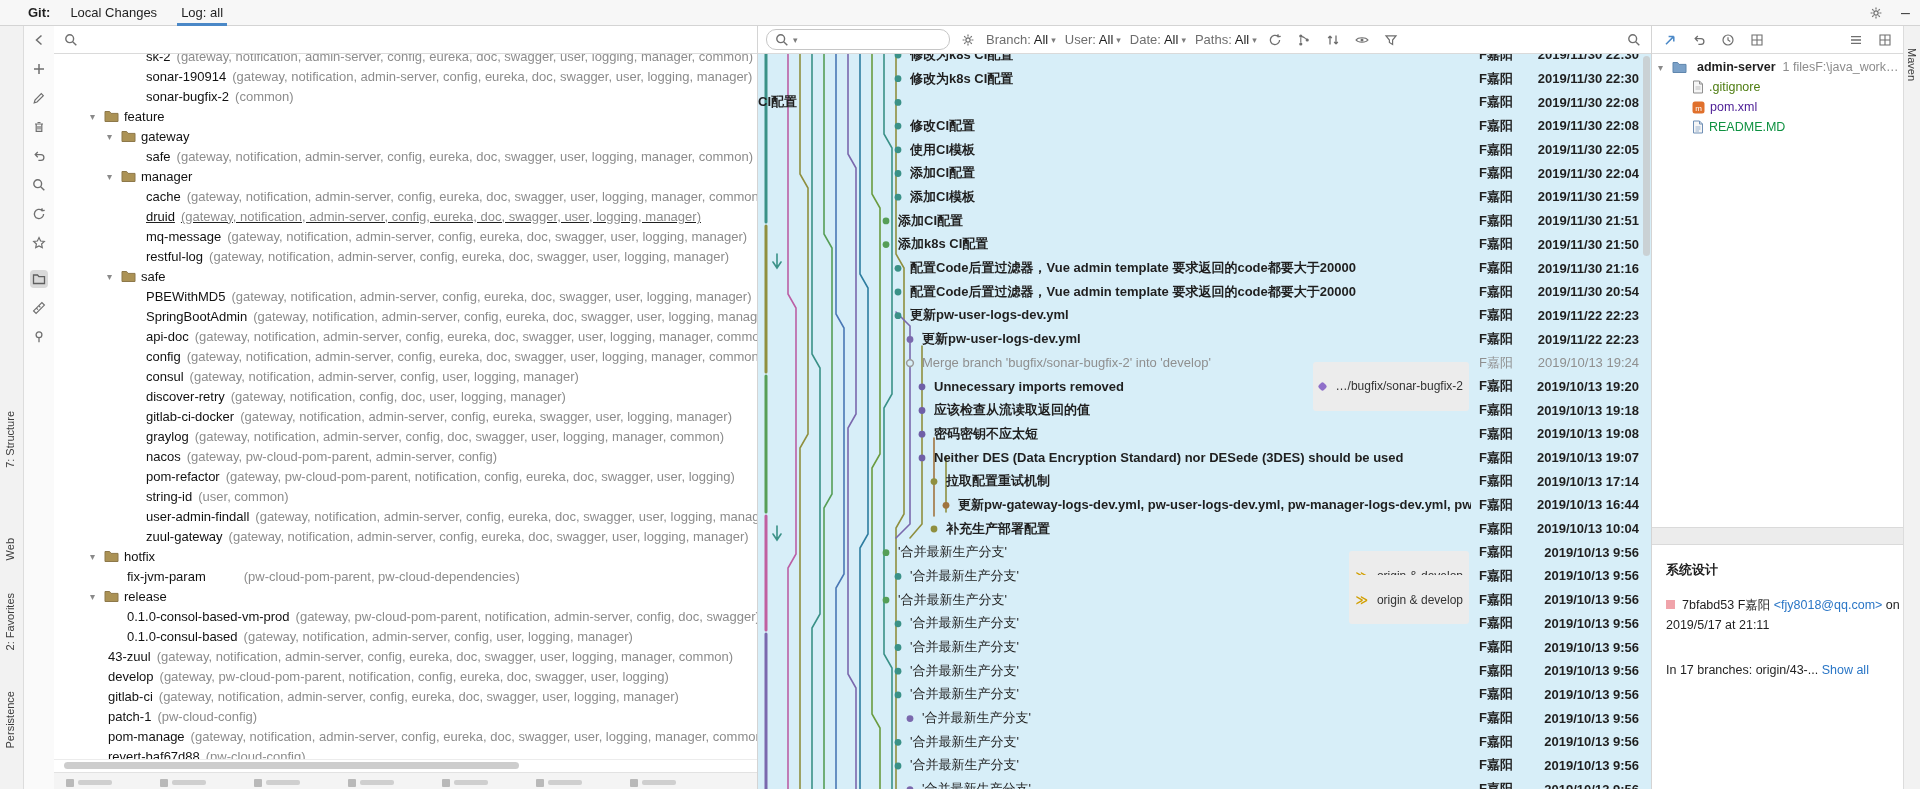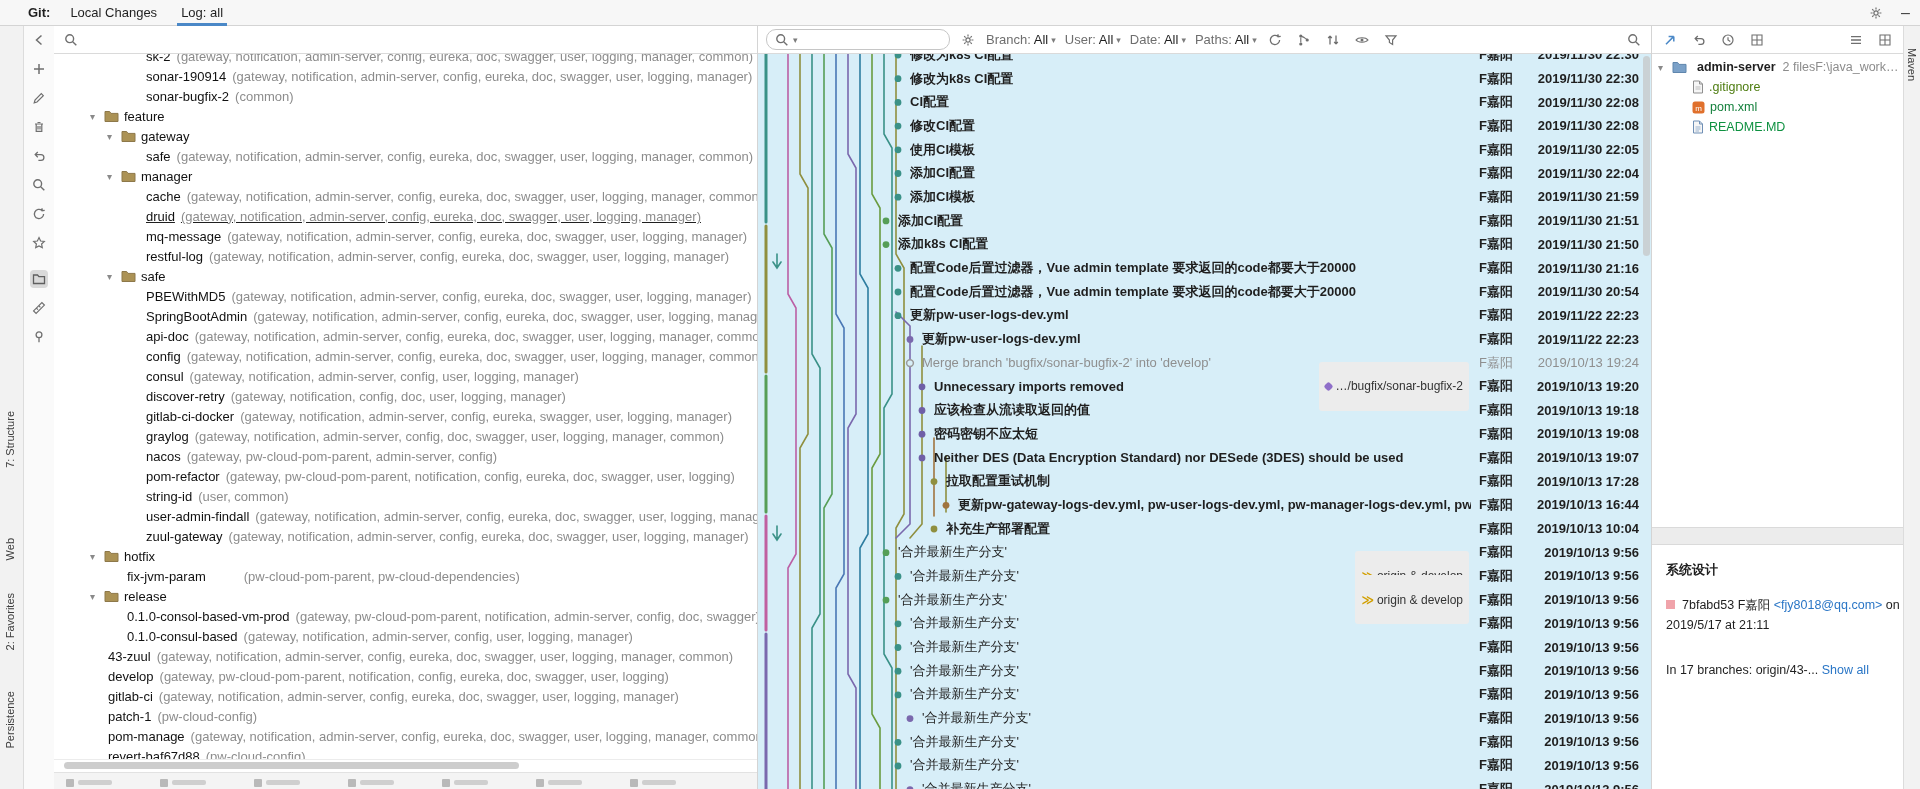--- a/index.html
+++ b/index.html
@@ -66,21 +66,21 @@
 .commit-rows{position:absolute;left:0;top:-11px;width:100%}
 .commit-row{height:23.7px;display:flex;align-items:center;padding-right:12px;
   white-space:nowrap;box-sizing:border-box;position:relative;z-index:2}
 .c-msg{min-width:0;overflow:hidden}
 .c-msg.b{font-weight:bold}
 .c-sp{flex:1 0 8px}
 .c-author{width:54px;flex:none;font-weight:bold}
 .c-date{width:106px;flex:none;text-align:right;font-weight:bold}
 .muted{color:#8f8f8f !important;font-weight:normal !important}
 .badge{height:17px;background:#ececec;border-radius:3px;display:inline-flex;align-items:center;
-  gap:4px;padding:16px 6px;font-size:12px;color:#333;margin-right:10px;flex:none}
+  gap:10px;padding:16px 6px;font-size:12px;color:#333;margin-right:10px;flex:none}
 .tag-ico{width:7px;height:7px;background:#8f6fc9;border-radius:2px;transform:rotate(45deg)}
 .arr-ico{color:#d29f00;font-weight:bold;letter-spacing:-1px}
 .vscroll{position:absolute;top:2px;right:1px;width:7px;height:200px;background:#c4c4c4;
   border-radius:4px;opacity:.7;z-index:3}
 
 .dpanel{flex:1;display:flex;flex-direction:column;min-width:0;background:#fff}
 .dtoolbar{height:27px;min-height:27px;border-bottom:1px solid #dadada;display:flex;
   align-items:center;gap:11px;padding:0 9px}
 .dtb-sp{flex:1}
 .ftree{height:470px;overflow:hidden;padding-top:3px}
@@ -562,21 +562,21 @@
               <span class="c-sp"></span>
               <span class="c-author">F嘉阳</span>
               <span class="c-date">2019/11/30 22:30</span>
             </div>
             <div class="commit-row" style="padding-left: 152px;">
               <span class="c-msg b">修改为k8s CI配置</span>
               <span class="c-sp"></span>
               <span class="c-author">F嘉阳</span>
               <span class="c-date">2019/11/30 22:30</span>
             </div>
-            <div class="commit-row" style="padding-left: 152px;">
+            <div class="commit-row" style="">
               <span class="c-msg b">CI配置</span>
               <span class="c-sp"></span>
               <span class="c-author">F嘉阳</span>
               <span class="c-date">2019/11/30 22:08</span>
             </div>
             <div class="commit-row" style="padding-left: 152px;">
               <span class="c-msg b">修改CI配置</span>
               <span class="c-sp"></span>
               <span class="c-author">F嘉阳</span>
               <span class="c-date">2019/11/30 22:08</span>
@@ -666,21 +666,21 @@
             <div class="commit-row" style="padding-left: 176px;">
               <span class="c-msg b">Neither DES (Data Encryption Standard) nor DESede (3DES) should be used</span>
               <span class="c-sp"></span>
               <span class="c-author">F嘉阳</span>
               <span class="c-date">2019/10/13 19:07</span>
             </div>
             <div class="commit-row" style="padding-left: 188px;">
               <span class="c-msg b">拉取配置重试机制</span>
               <span class="c-sp"></span>
               <span class="c-author">F嘉阳</span>
-              <span class="c-date">2019/10/13 17:28</span>
+              <span class="c-date">2019/10/13 17:14</span>
             </div>
             <div class="commit-row" style="padding-left: 200px;">
               <span class="c-msg b">更新pw-gateway-logs-dev.yml, pw-user-logs-dev.yml, pw-manager-logs-dev.yml, pw</span>
               <span class="c-sp"></span>
               <span class="c-author">F嘉阳</span>
               <span class="c-date">2019/10/13 16:44</span>
             </div>
             <div class="commit-row" style="padding-left: 188px;">
               <span class="c-msg b">补充生产部署配置</span>
               <span class="c-sp"></span>
@@ -807,42 +807,42 @@
       </div>
       <div class="ftree">
         <div class="frow rootrow">
           <span class="tree-arrow">▾</span>
           <span class="bfold-ico" id="root-folder-ico">
               <svg width="15" height="13" viewBox="0 0 15 13">
                 <path d="M1 1.5h4.6L7 3.4h7v8.1H1z" fill="#7ba1c8" stroke="#5f86ad"></path>
               </svg>
             </span>
           <span class="rname">admin-server</span>
-          <span class="rmeta">2 files</span>
+          <span class="rmeta">1 files</span>
           <span class="rpath">F:\java_worksp...</span>
         </div>
         <div id="file-rows">
             <div class="frow filerow">
               <span style="display: inline-flex;">
                 <svg width="12" height="14" viewBox="0 0 12 14">
                   <path d="M1.5 1h6l3 3v9h-9z" fill="#f6f6f6" stroke="#8f8f8f"></path>
                   <path d="M7.5 1v3h3" fill="none" stroke="#8f8f8f"></path>
                   <path d="M3.5 7h5M3.5 9h5" stroke="#bdbdbd"></path>
                 </svg>
               </span>
               <span class="fname" style="color: #4d7c0f;">.gitignore</span>
             </div>
             <div class="frow filerow">
               <span style="display: inline-flex;">
                 <svg width="13" height="13" viewBox="0 0 13 13">
                   <rect x=".5" y=".5" width="12" height="12" rx="2.5" fill="#e0702c"></rect>
                   <text x="6.5" y="9.5" text-anchor="middle" font-size="8" fill="#fff" font-family="sans-serif">m</text>
                 </svg>
               </span>
-              <span class="fname" style="color: #15803d;">pom.xml</span>
+              <span class="fname" style="color: #4c1d95;">pom.xml</span>
             </div>
             <div class="frow filerow">
               <span style="display: inline-flex;">
                 <svg width="12" height="14" viewBox="0 0 12 14">
                   <path d="M1.5 1h6l3 3v9h-9z" fill="#f6f6f6" stroke="#6f8fb5"></path>
                   <path d="M7.5 1v3h3" fill="none" stroke="#6f8fb5"></path>
                   <path d="M3.5 7h5M3.5 9h5M3.5 11h3.5" stroke="#9ab3cf"></path>
                 </svg>
               </span>
               <span class="fname" style="color: rgb(14, 145, 64);">README.MD</span>

